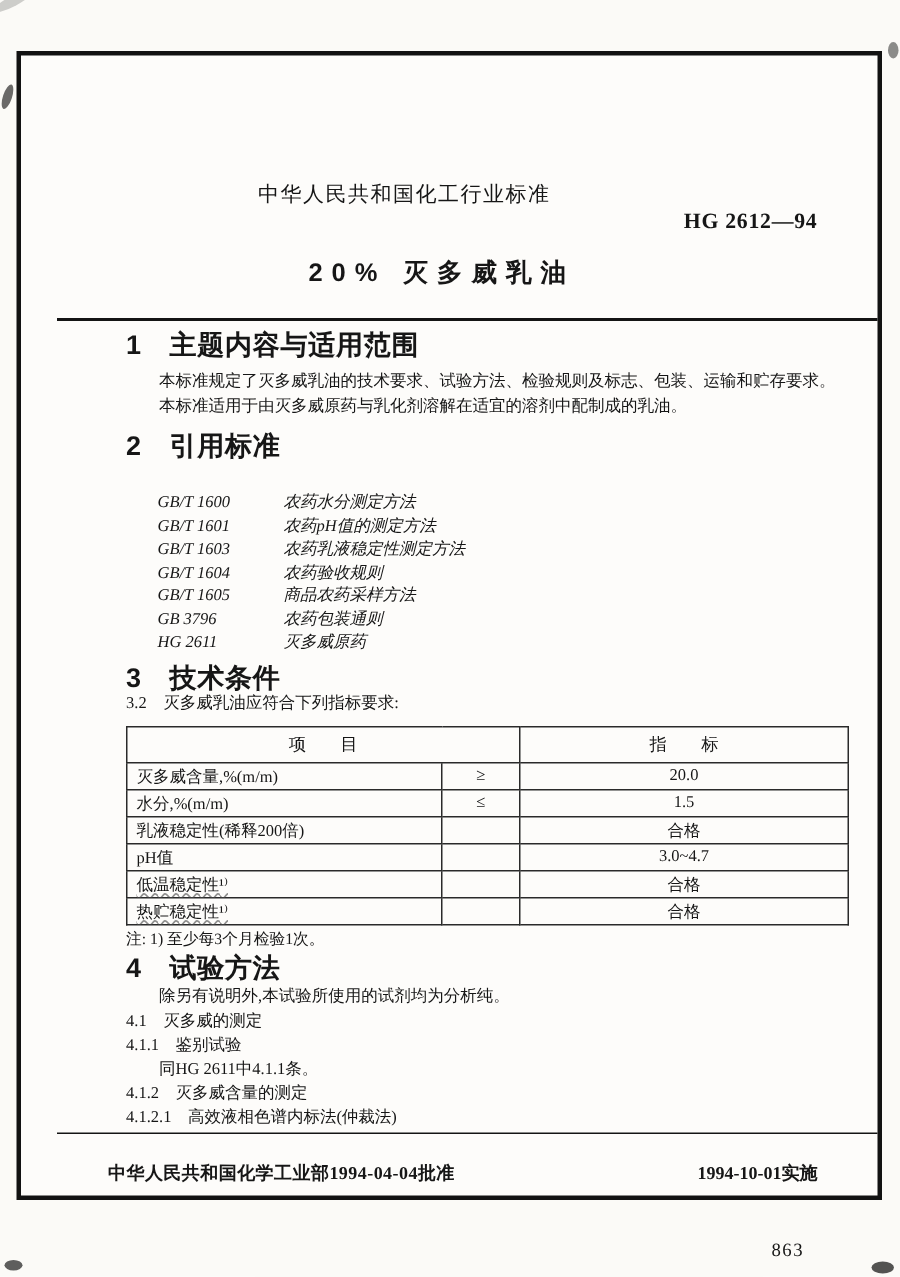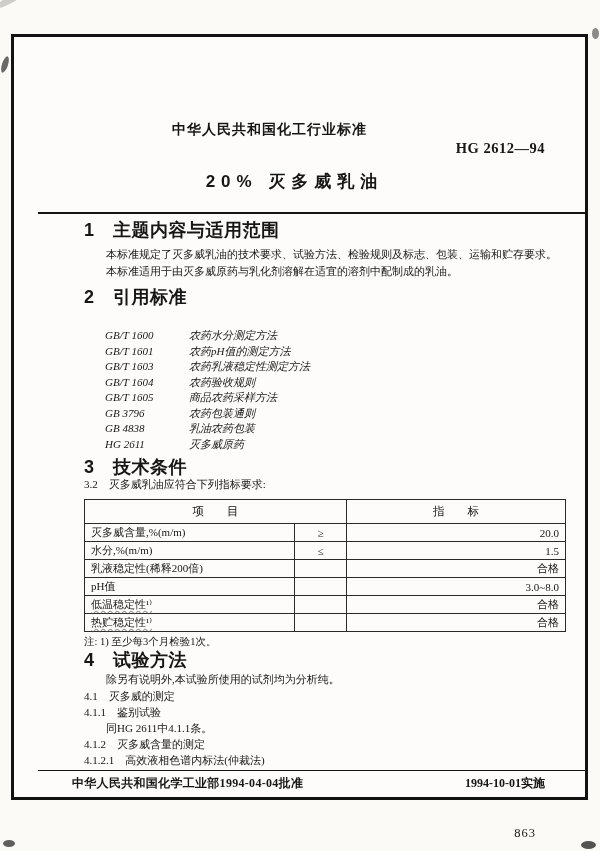--- a/index.html
+++ b/index.html
@@ -13,21 +13,21 @@
   }
   .frame {
     position:absolute; left:11px; top:34px; width:577px; height:766px;
     border:3px solid #121212; background:#fdfcfa; overflow:hidden;
   }
   .content { position:absolute; inset:0; padding:0 40px 0 70px; }
 
   .org {
     margin-top:83px; text-align:center; padding-right:90px;
     font-family:"Liberation Sans","DejaVu Sans",sans-serif;
-    font-weight:bold; font-size:14px; letter-spacing:1px; line-height:18px;
+    font-weight:normal; font-size:14px; letter-spacing:1px; line-height:18px;
   }
   .docnum {
     text-align:right; font-weight:bold; font-size:14.5px; line-height:18px;
     letter-spacing:.5px; margin-top:1px;
   }
   .title {
     margin-top:14px; text-align:center; padding-right:40px;
     font-family:"Liberation Sans","DejaVu Sans",sans-serif;
     font-weight:bold; font-size:17px; letter-spacing:6px; line-height:22px;
   }
@@ -55,32 +55,32 @@
   }
   table.spec th, table.spec td {
     border:1px solid #2a2a2a; padding:1px 6px; white-space:nowrap;
     font-weight:normal;
   }
   table.spec th { height:24px; text-align:center; font-size:11.5px; }
   table.spec td { height:18px; }
   col.c-item { width:210px; } col.c-rel { width:52px; } col.c-val { width:219px; }
   td.item { border-right:none; padding-left:8px; text-align:left; }
   td.rel  { border-left:none; text-align:center; }
-  td.val  { text-align:right; }
+  td.val  { text-align:center; }
   .pen-mark {
     text-decoration:underline wavy rgba(70,70,70,.6);
     text-underline-offset:2px;
   }
   .note { margin-top:3px; font-size:10.5px; line-height:14px; white-space:nowrap;font-family:Liberation Serif, serif; }
 
   .s4line { font-size:11px; line-height:16px; white-space:nowrap; }
   .indent2 { text-indent:2em; }
 
   .footer {
-    margin-top:4px; display:flex; justify-content:space-between;
+    margin-top:18px; display:flex; justify-content:space-between;
     font-weight:bold; font-size:12px; line-height:17px; white-space:nowrap;
   }
   .footer .left { margin-left:-12px; letter-spacing:.3px; }
 
   .pagenum {
     position:absolute; top:826px; right:64px;
     font-size:12.5px; letter-spacing:1px;
   }
 
   .artifact { position:absolute; background:#1b1b1b; border-radius:50%; }
@@ -113,21 +113,20 @@
     <div class="line para">本标准适用于由灭多威原药与乳化剂溶解在适宜的溶剂中配制成的乳油。</div>
 
     <div class="h mt9">2　引用标准</div>
     <div class="refs">
       <div class="line"><span class="ref-code">GB/T 1600</span><span>农药水分测定方法</span></div>
       <div class="line"><span class="ref-code">GB/T 1601</span><span>农药pH值的测定方法</span></div>
       <div class="line"><span class="ref-code">GB/T 1603</span><span>农药乳液稳定性测定方法</span></div>
       <div class="line"><span class="ref-code">GB/T 1604</span><span>农药验收规则</span></div>
       <div class="line"><span class="ref-code">GB/T 1605</span><span>商品农药采样方法</span></div>
       <div class="line"><span class="ref-code">GB 3796</span><span>农药包装通则</span></div>
-      <div class="line"><span class="ref-code">GB 4838</span><span>乳油农药包装</span></div>
       <div class="line"><span class="ref-code">HG 2611</span><span>灭多威原药</span></div>
     </div>
 
     <div class="h mt7">3　技术条件</div>
     <div class="line">3.2　灭多威乳油应符合下列指标要求:</div>
 
     <table class="spec">
       <colgroup>
           <col class="c-item">
           <col class="c-rel">
@@ -151,21 +150,21 @@
           <td class="val">1.5</td>
         </tr>
         <tr>
           <td class="item">乳液稳定性(稀释200倍)</td>
           <td class="rel"></td>
           <td class="val">合格</td>
         </tr>
         <tr>
           <td class="item">pH值</td>
           <td class="rel"></td>
-          <td class="val">3.0~8.0</td>
+          <td class="val">3.0~4.7</td>
         </tr>
         <tr>
           <td class="item pen-mark">低温稳定性¹⁾</td>
           <td class="rel"></td>
           <td class="val">合格</td>
         </tr>
         <tr>
           <td class="item pen-mark">热贮稳定性¹⁾</td>
           <td class="rel"></td>
           <td class="val">合格</td>

